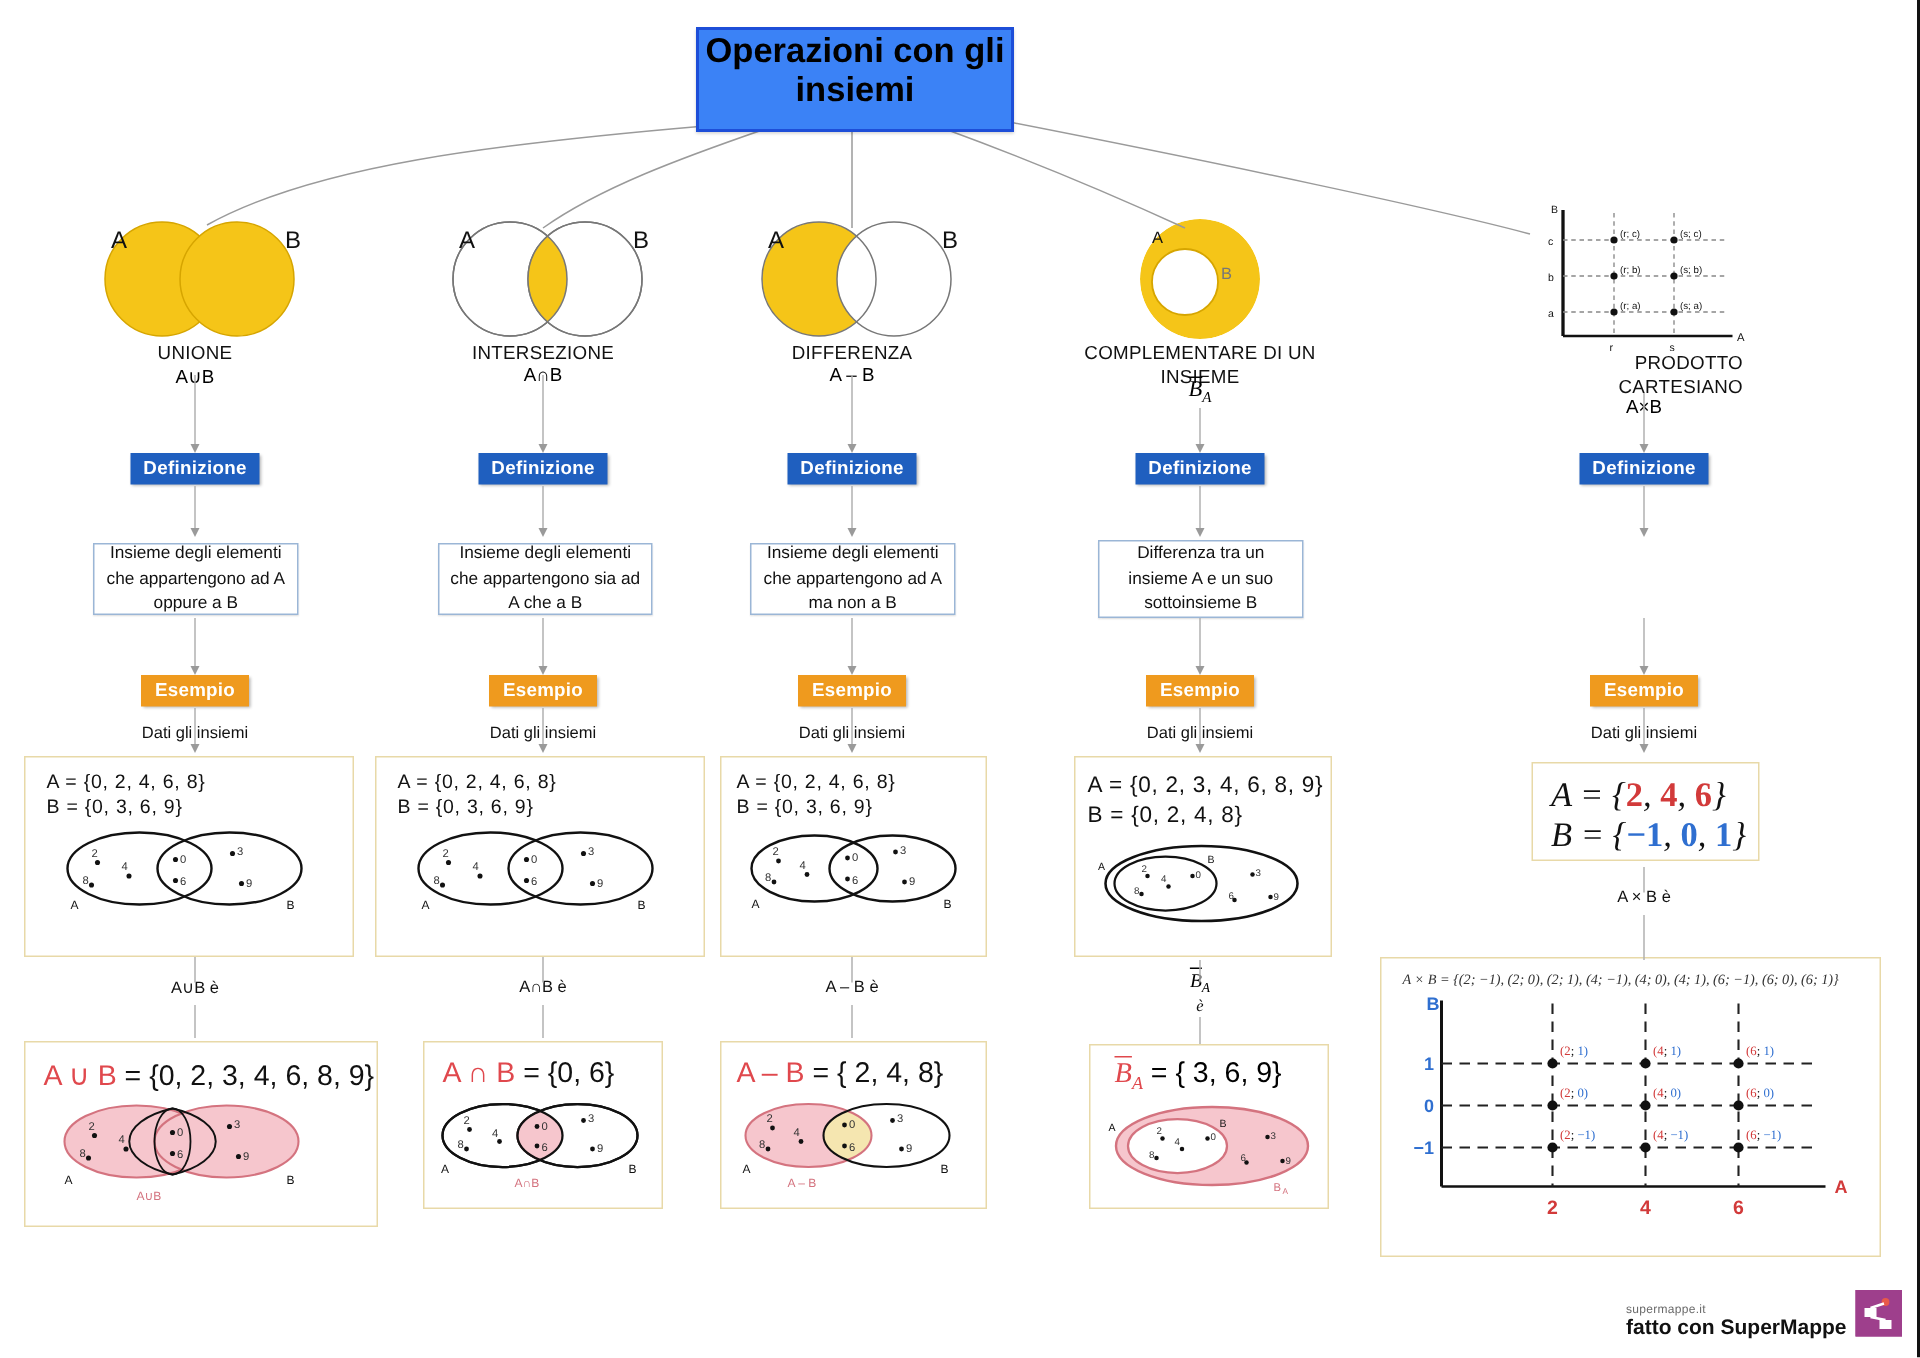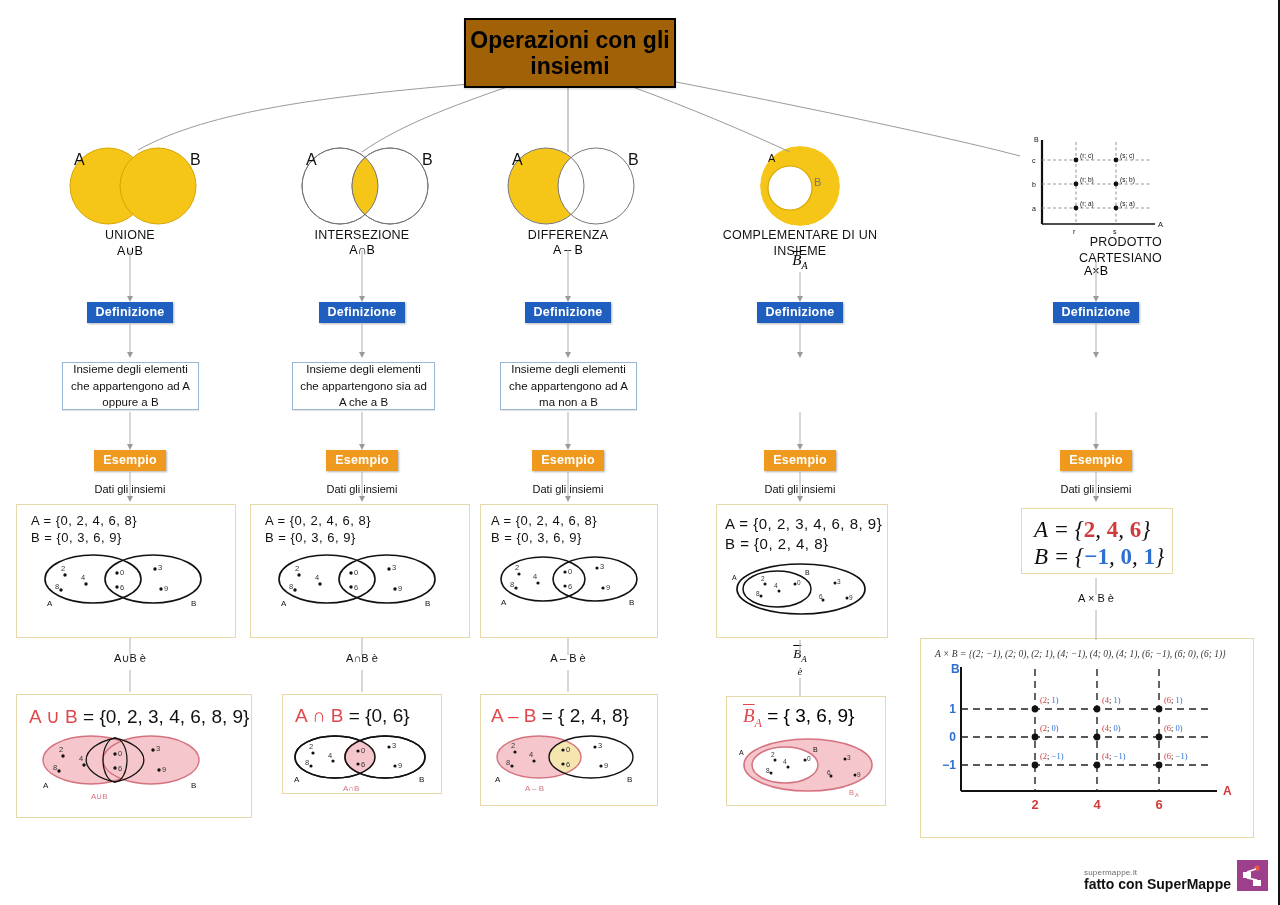--- a/index.html
+++ b/index.html
@@ -13,23 +13,23 @@
     background: #fff;
     overflow: hidden;
     border-right: 2px solid #111;
     box-sizing: border-box;
   }
   .abs { position: absolute; }
 
   
   #title-box {
     left: 464px; top: 18px; width: 208px; height: 66px;
-    border: 2px solid #000000;
-    background: #a16207;
-    display: flex; align-items: center; justify-content: center;
+    border: 2px solid #1d4ed8;
+    background: #3b82f6;
+    display: flex; align-items: flex-start; justify-content: center;
     text-align: center;
     font-weight: bold; font-size: 23px; line-height: 1.15;
     color: #000;
     box-shadow: 0 1px 2px rgba(0,0,0,.18);
     z-index: 6;
   }
 
   
   #connectors { left:0; top:0; width:1280px; height:905px; z-index:1; }
 
@@ -354,21 +354,21 @@
         <text class="vtxt" x="127" y="21" font-size="7.5" fill="#333">3</text>
       <circle cx="130" cy="40" r="1.7" fill="#111"></circle>
         <text class="vtxt" x="133" y="42" font-size="7.5" fill="#333">9</text>
     </svg>
   </div>
 
   <div class="abs smalllabel" style="left:262px; top:652px; width:200px;">
     <span>A∩B è</span>
   </div>
 
-  <div class="abs cream" style="left:282px; top:694px; width:160px; height:100px;">
+  <div class="abs cream" style="left:282px; top:694px; width:160px; height:112px;">
     <div class="resline" style="margin:10px 0 0 12px;">
       <span class="res-red">A ∩ B</span>
       <span>= {0, 6}</span>
     </div>
     <svg width="150" height="64" style="margin:2px 0 0 6px;">
       <defs>
         <clipPath id="clipR2">
             <ellipse cx="46" cy="28" rx="40" ry="21"></ellipse>
           </clipPath>
       </defs>
@@ -525,20 +525,23 @@
   </div>
   <div class="abs col-title" style="left:716px; top:228px; width:168px;">
     <span>COMPLEMENTARE DI UN INSIEME</span>
   </div>
   <div class="abs" style="left:716px; top:252px; width:168px; text-align:center; font-family:'Liberation Serif',serif; font-style:italic; font-size:15px;">
     <span class="overline">B</span><span style="font-size:10px; vertical-align:sub;">A</span>
   </div>
   <div class="abs" style="left:700px; top:302px; width:200px; text-align:center;">
     <span class="chip def">Definizione</span>
   </div>
+  <div class="abs defbox" style="left:732px; top:360px; width:137px; height:52px;">
+    <span>Differenza tra un insieme A e un suo sottoinsieme B</span>
+  </div>
   <div class="abs" style="left:700px; top:450px; width:200px; text-align:center;">
     <span class="chip ex">Esempio</span>
   </div>
   <div class="abs smalllabel" style="left:700px; top:483px; width:200px;">
     <span>Dati gli insiemi</span>
   </div>
 
   <div class="abs cream" style="left:716px; top:504px; width:172px; height:134px;">
     <div class="setline" style="margin:10px 0 0 8px; font-size:15px;">A = {0, 2, 3, 4, 6, 8, 9}</div>
     <div class="setline" style="margin:3px 0 0 8px; font-size:15px;">B = {0, 2, 4, 8}</div>

